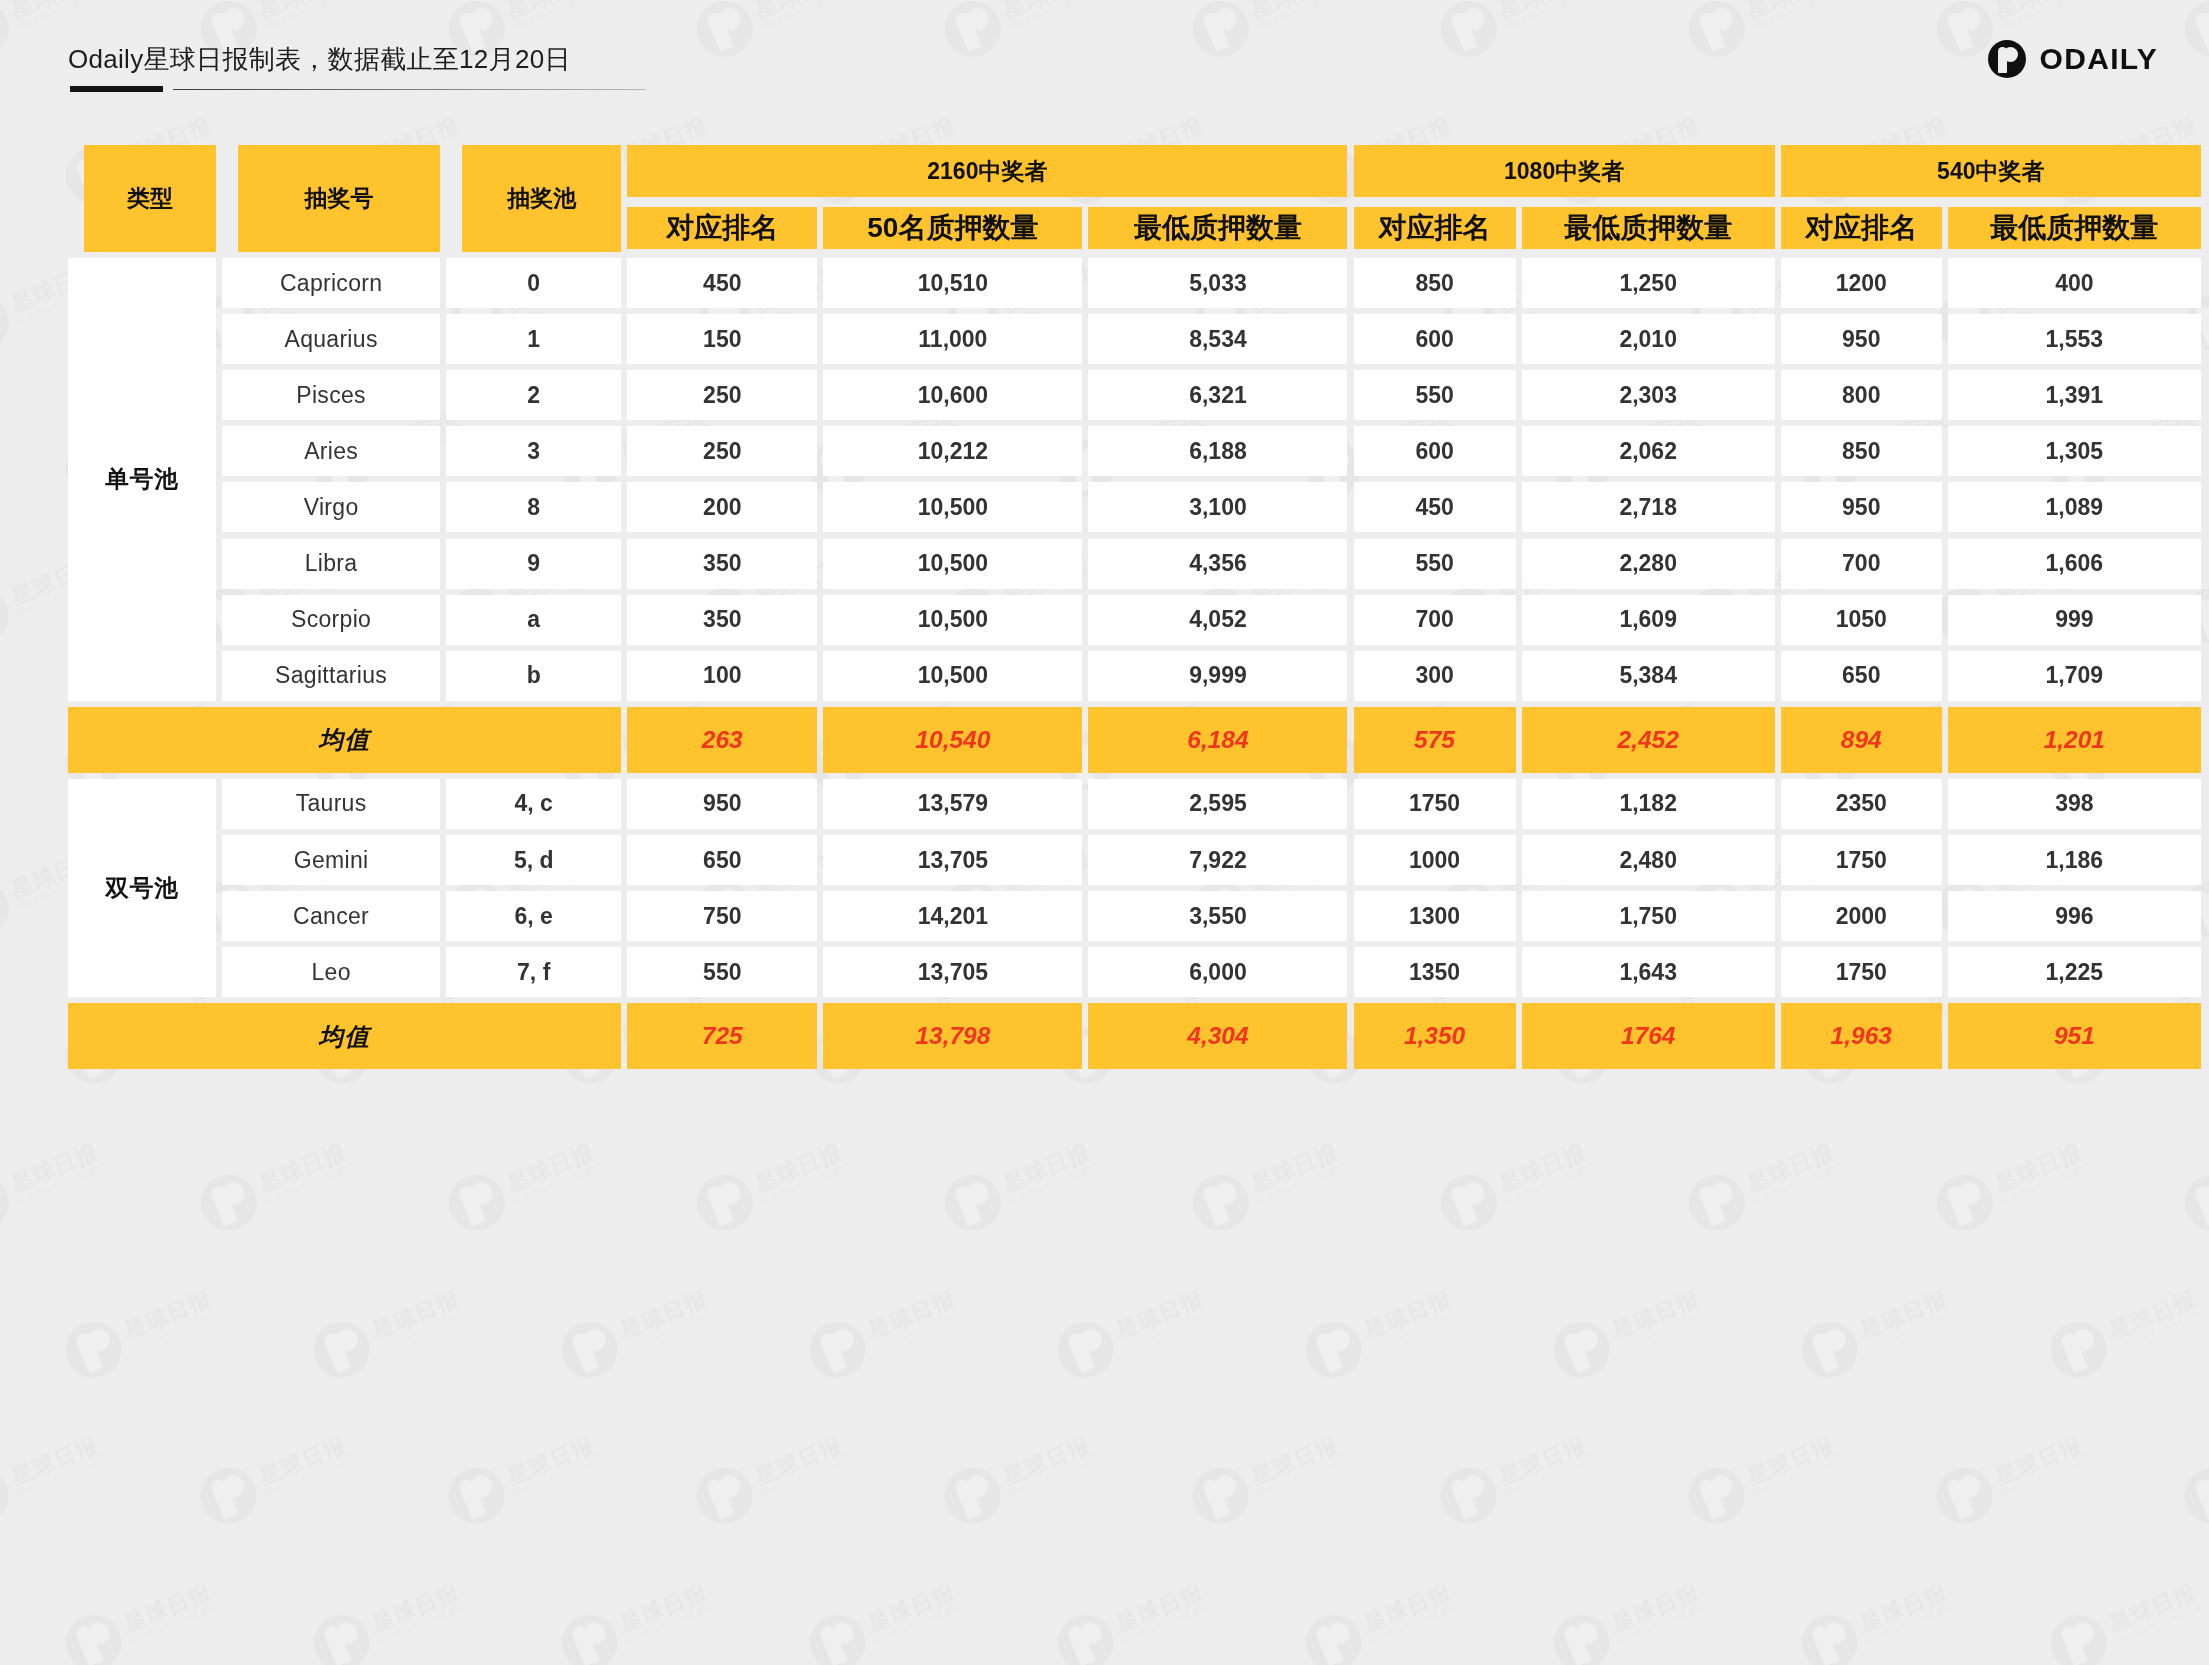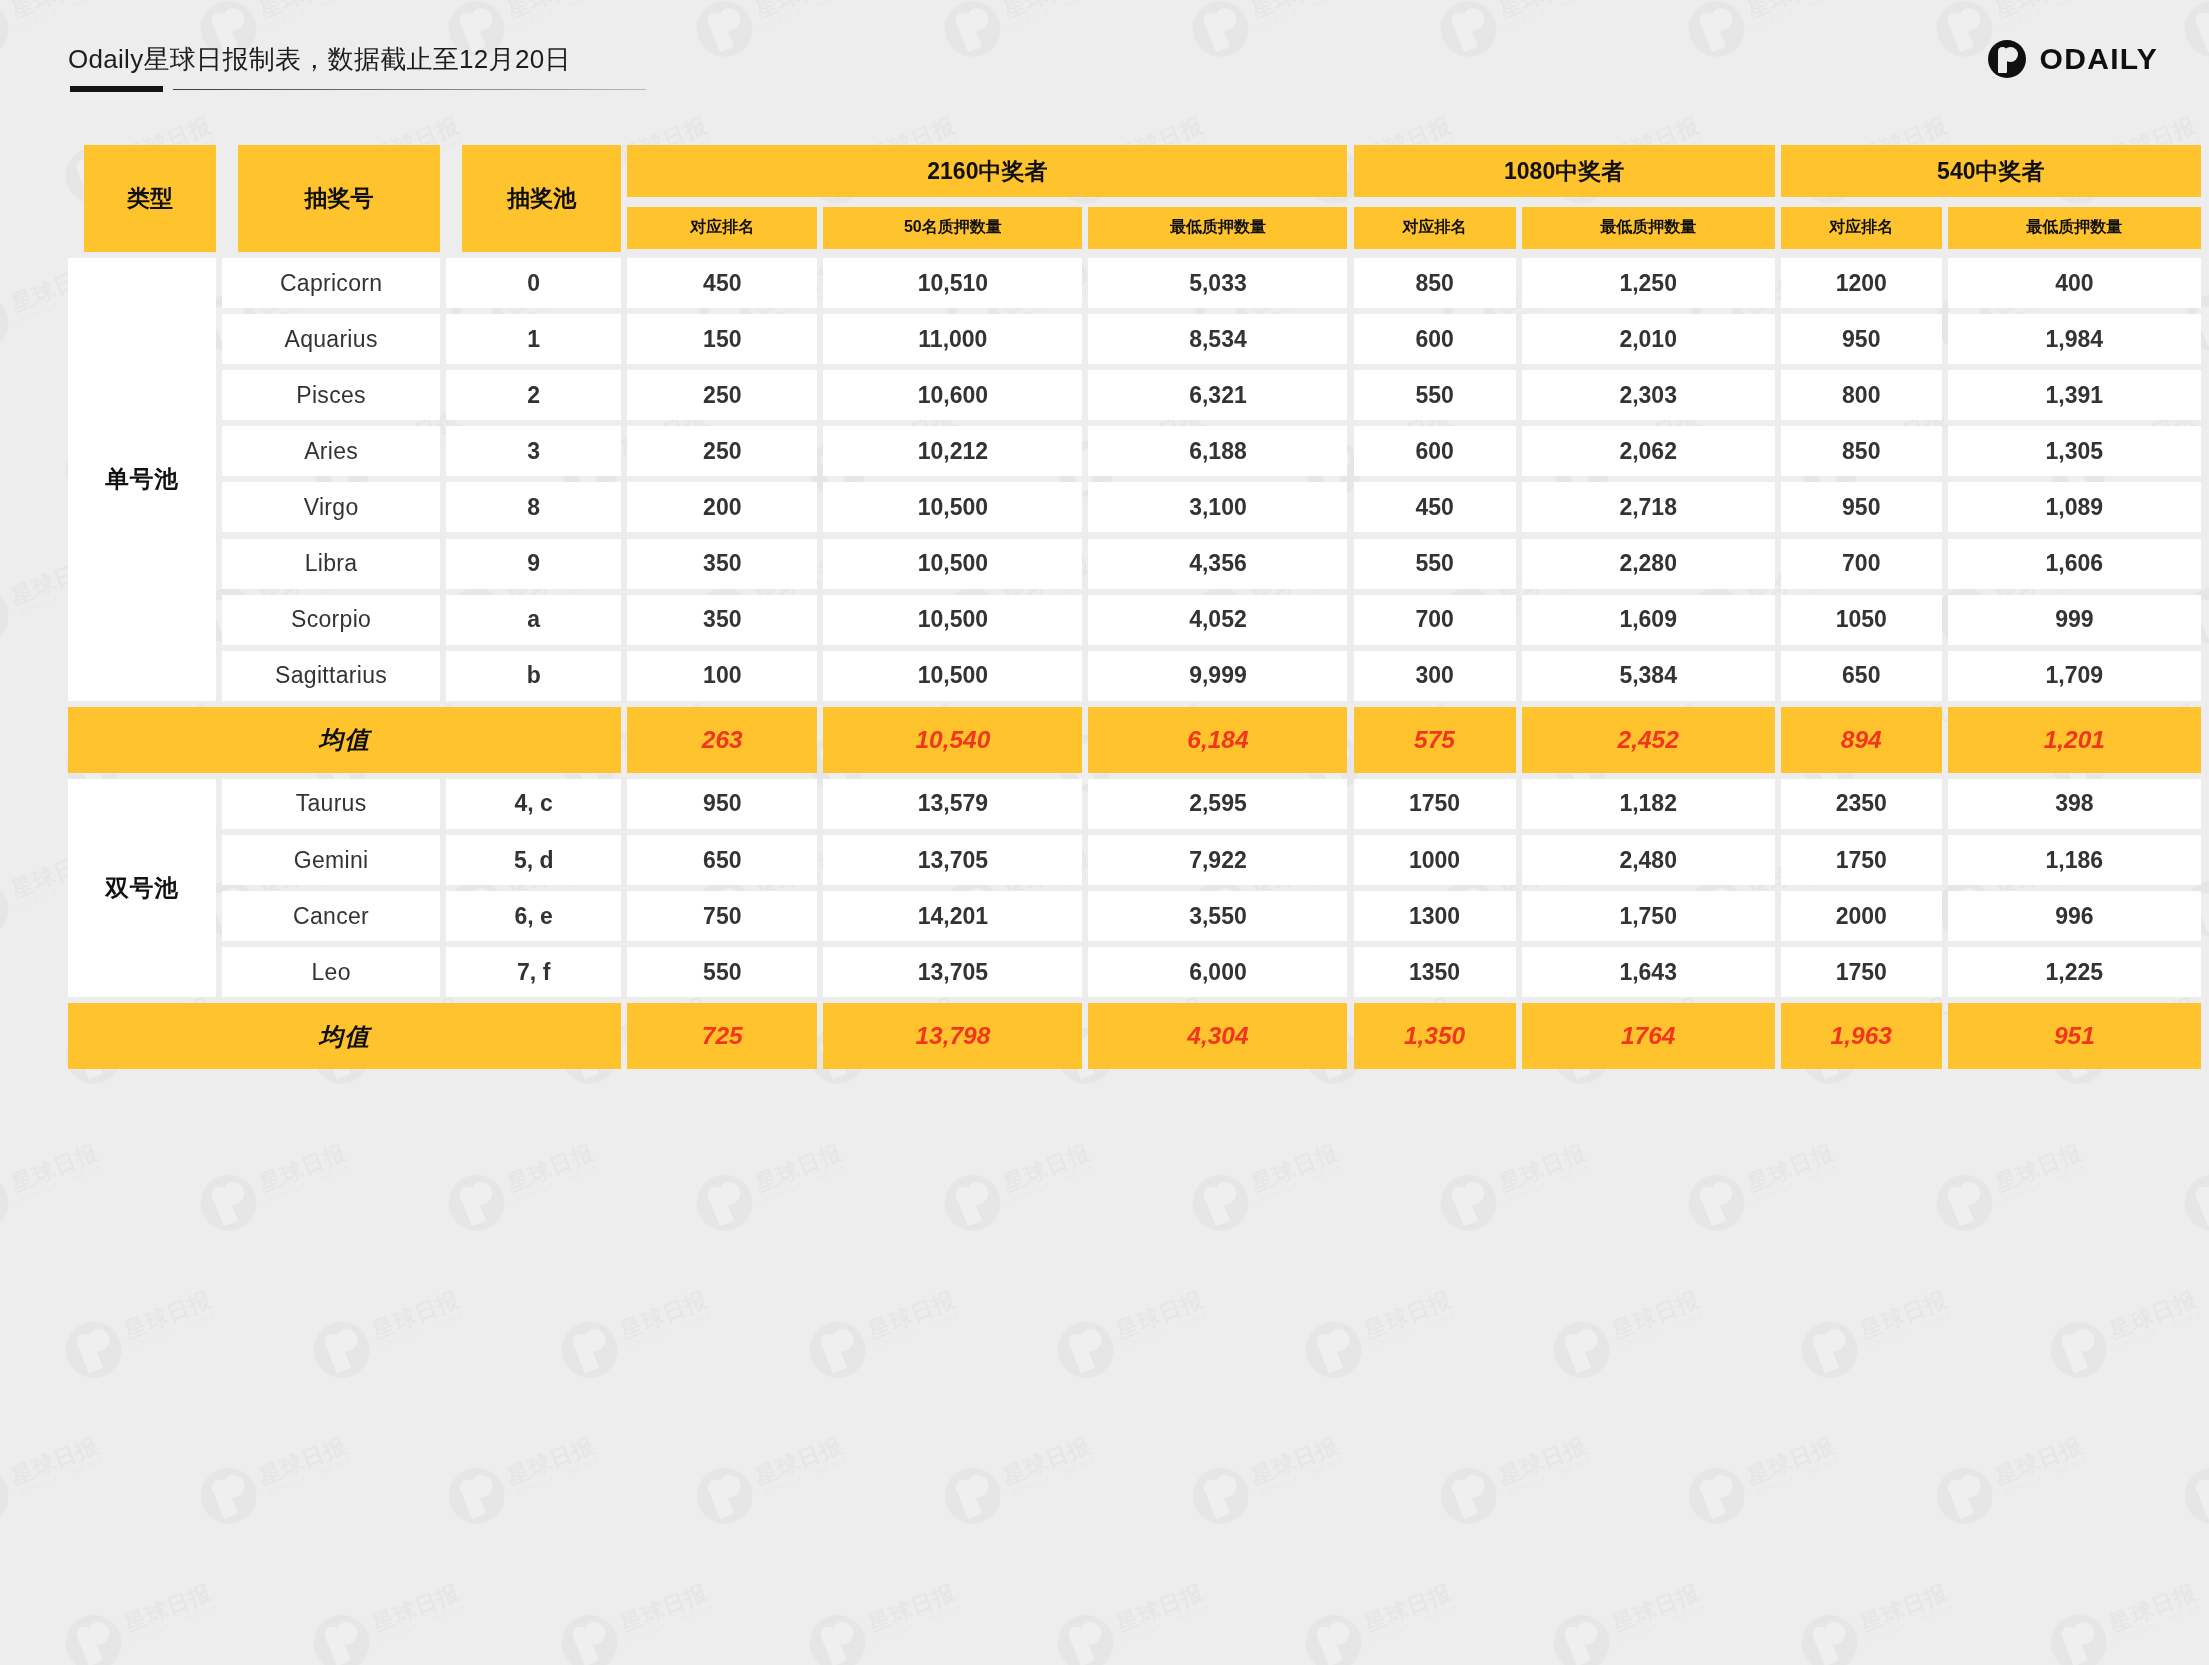--- a/index.html
+++ b/index.html
@@ -85,21 +85,21 @@
   }
   .cell{
     display:flex;align-items:center;justify-content:center;
     text-align:center;box-sizing:border-box;
     font-size:22px;color:#2b2b2b;
     padding:1.7px 3.5px;
     font-family:"Liberation Sans","DejaVu Sans",sans-serif;
   }
   .hd{background:#ffc32e;color:#101010;font-weight:700;font-size:23px;}
   .hd-top{height:52px;}
-  .hd-sub{height:42px;font-size:16px;}
+  .hd-sub{height:42px;font-size:28px;}
   .hd-tall{height:107px;grid-row:span 2;margin-left:16px;}
   .data{background:#ffffff;height:50px;font-weight:600;font-size:23px;color:#333;}
   .data-name{font-weight:400;letter-spacing:0.3px;}
   .rowlabel{
     background:#ffffff;font-weight:700;font-size:23.6px;color:#121212;
     letter-spacing:0.9px;
   }
   .avg-lbl{
     background:#ffc32e;height:66px;grid-column:span 3;
     font-weight:700;font-style:italic;font-size:24.5px;color:#101010;letter-spacing:1.7px;
@@ -934,21 +934,21 @@
       <div class="cell data" data-name="cell-rank-540">1200</div>
       <div class="cell data" data-name="cell-minstake-540">400</div>
       <div class="cell data data-name" data-name="cell-pool">Aquarius</div>
       <div class="cell data" data-name="cell-draw-no">1</div>
       <div class="cell data" data-name="cell-rank-2160">150</div>
       <div class="cell data" data-name="cell-stake50-2160">11,000</div>
       <div class="cell data" data-name="cell-minstake-2160">8,534</div>
       <div class="cell data" data-name="cell-rank-1080">600</div>
       <div class="cell data" data-name="cell-minstake-1080">2,010</div>
       <div class="cell data" data-name="cell-rank-540">950</div>
-      <div class="cell data" data-name="cell-minstake-540">1,984</div>
+      <div class="cell data" data-name="cell-minstake-540">1,553</div>
       <div class="cell data data-name" data-name="cell-pool">Pisces</div>
       <div class="cell data" data-name="cell-draw-no">2</div>
       <div class="cell data" data-name="cell-rank-2160">250</div>
       <div class="cell data" data-name="cell-stake50-2160">10,600</div>
       <div class="cell data" data-name="cell-minstake-2160">6,321</div>
       <div class="cell data" data-name="cell-rank-1080">550</div>
       <div class="cell data" data-name="cell-minstake-1080">2,303</div>
       <div class="cell data" data-name="cell-rank-540">800</div>
       <div class="cell data" data-name="cell-minstake-540">1,391</div>
       <div class="cell data data-name" data-name="cell-pool">Aries</div>

